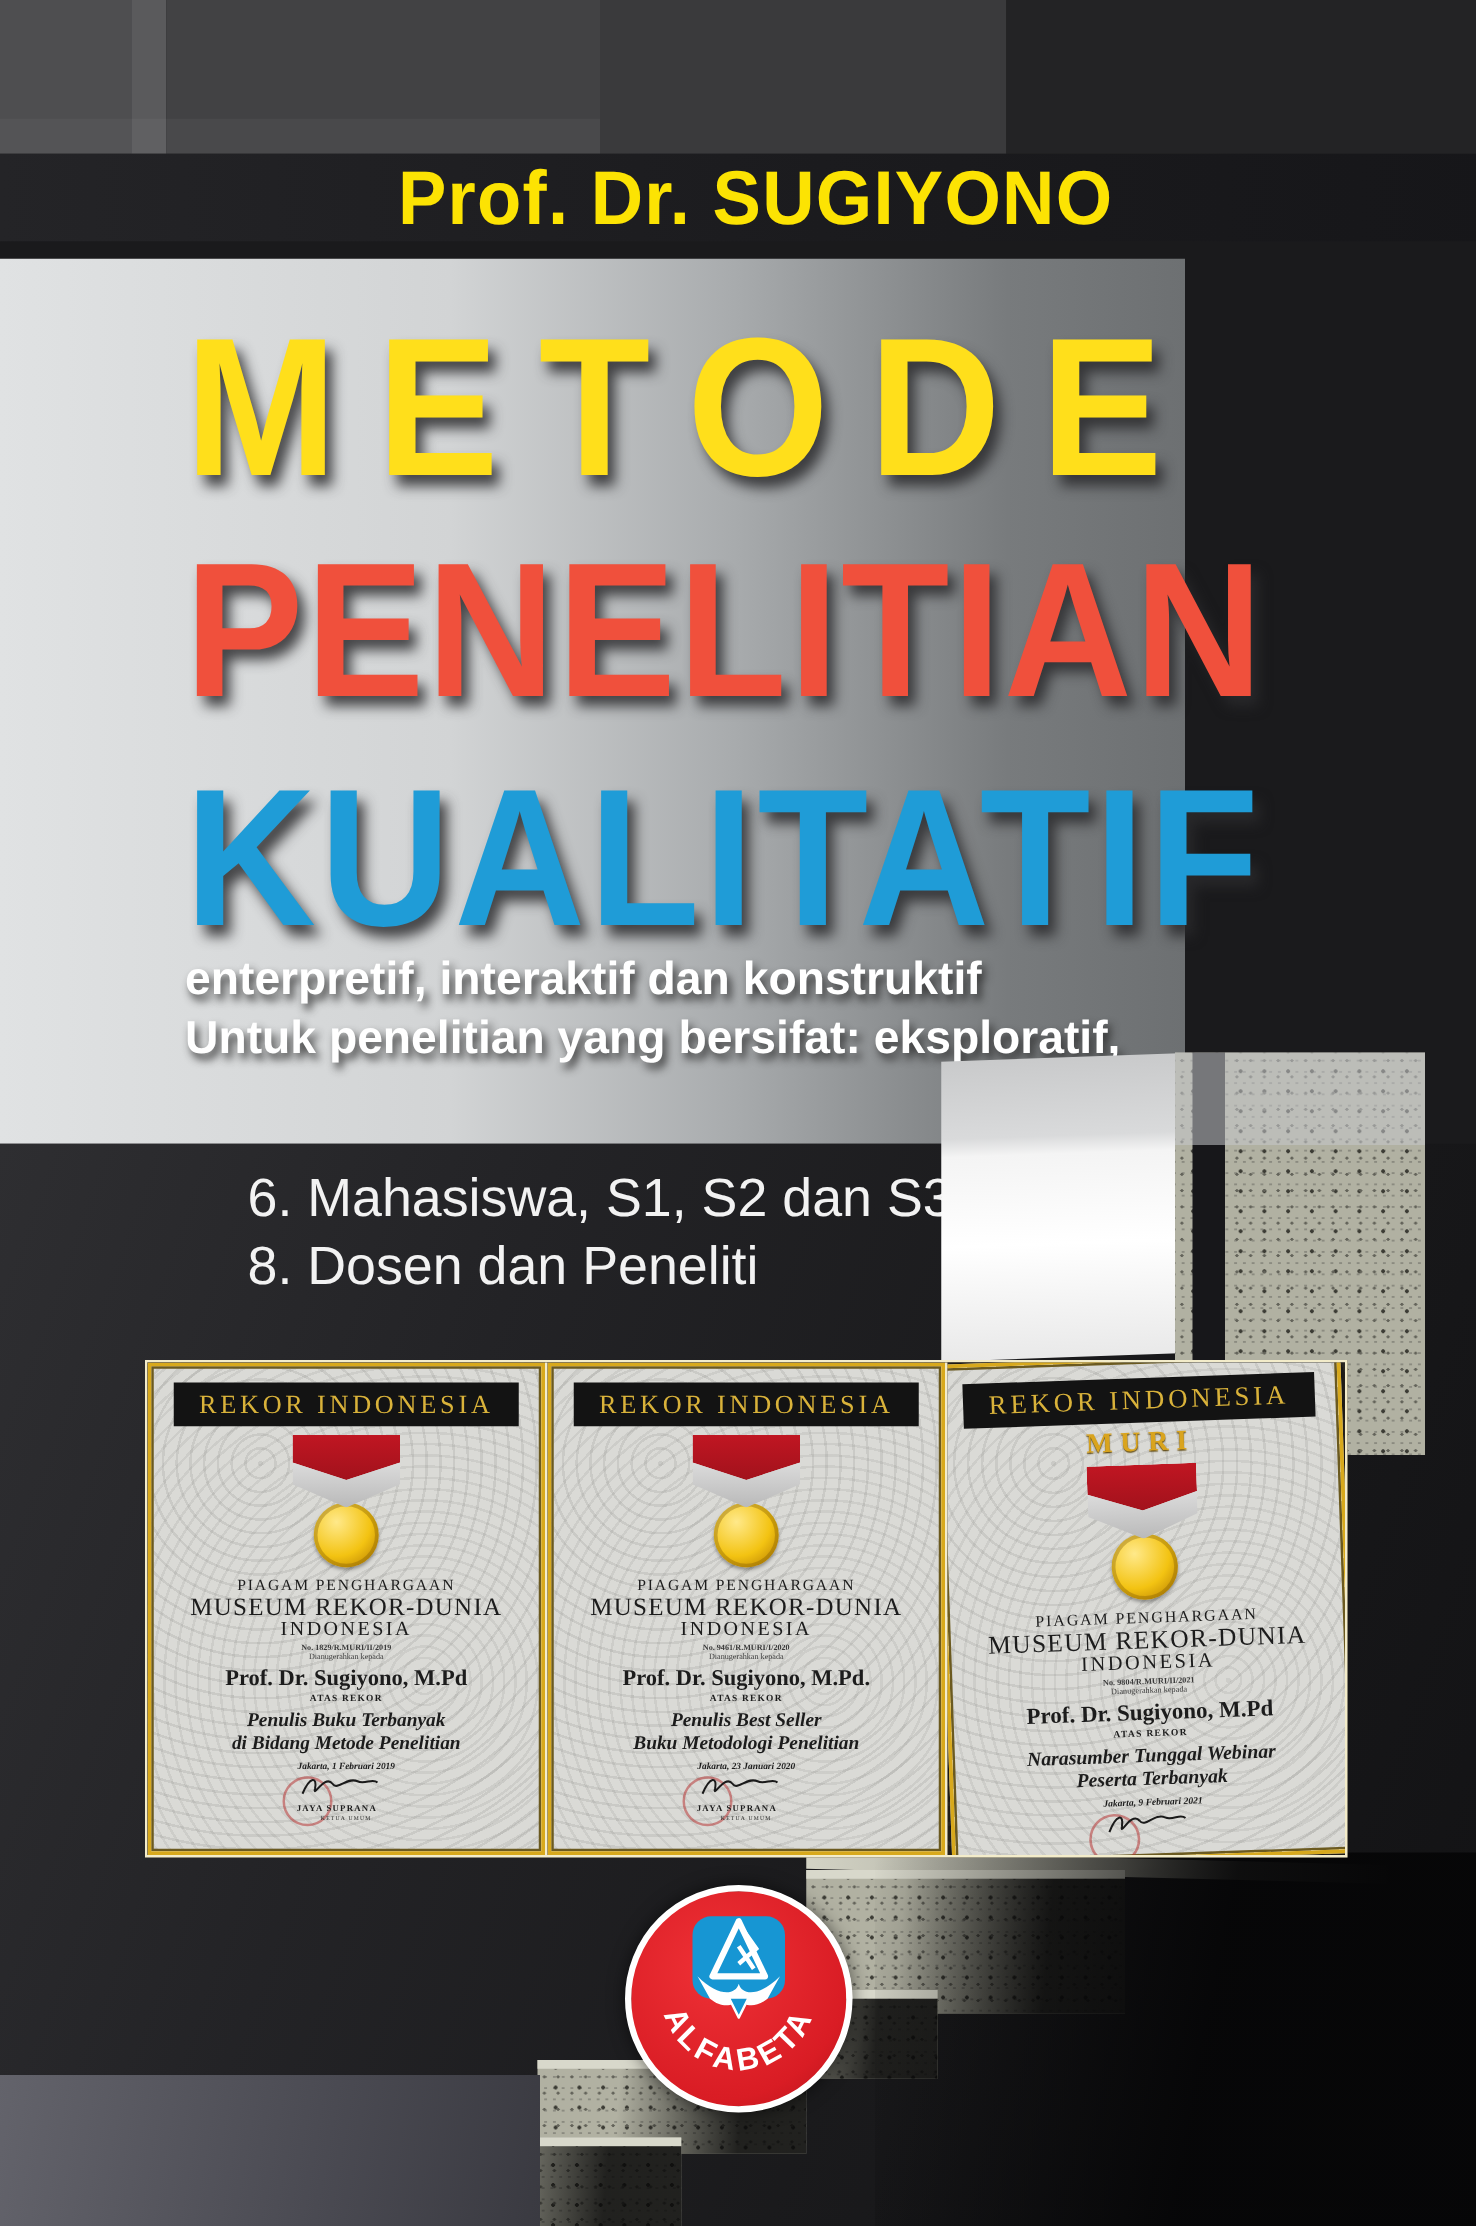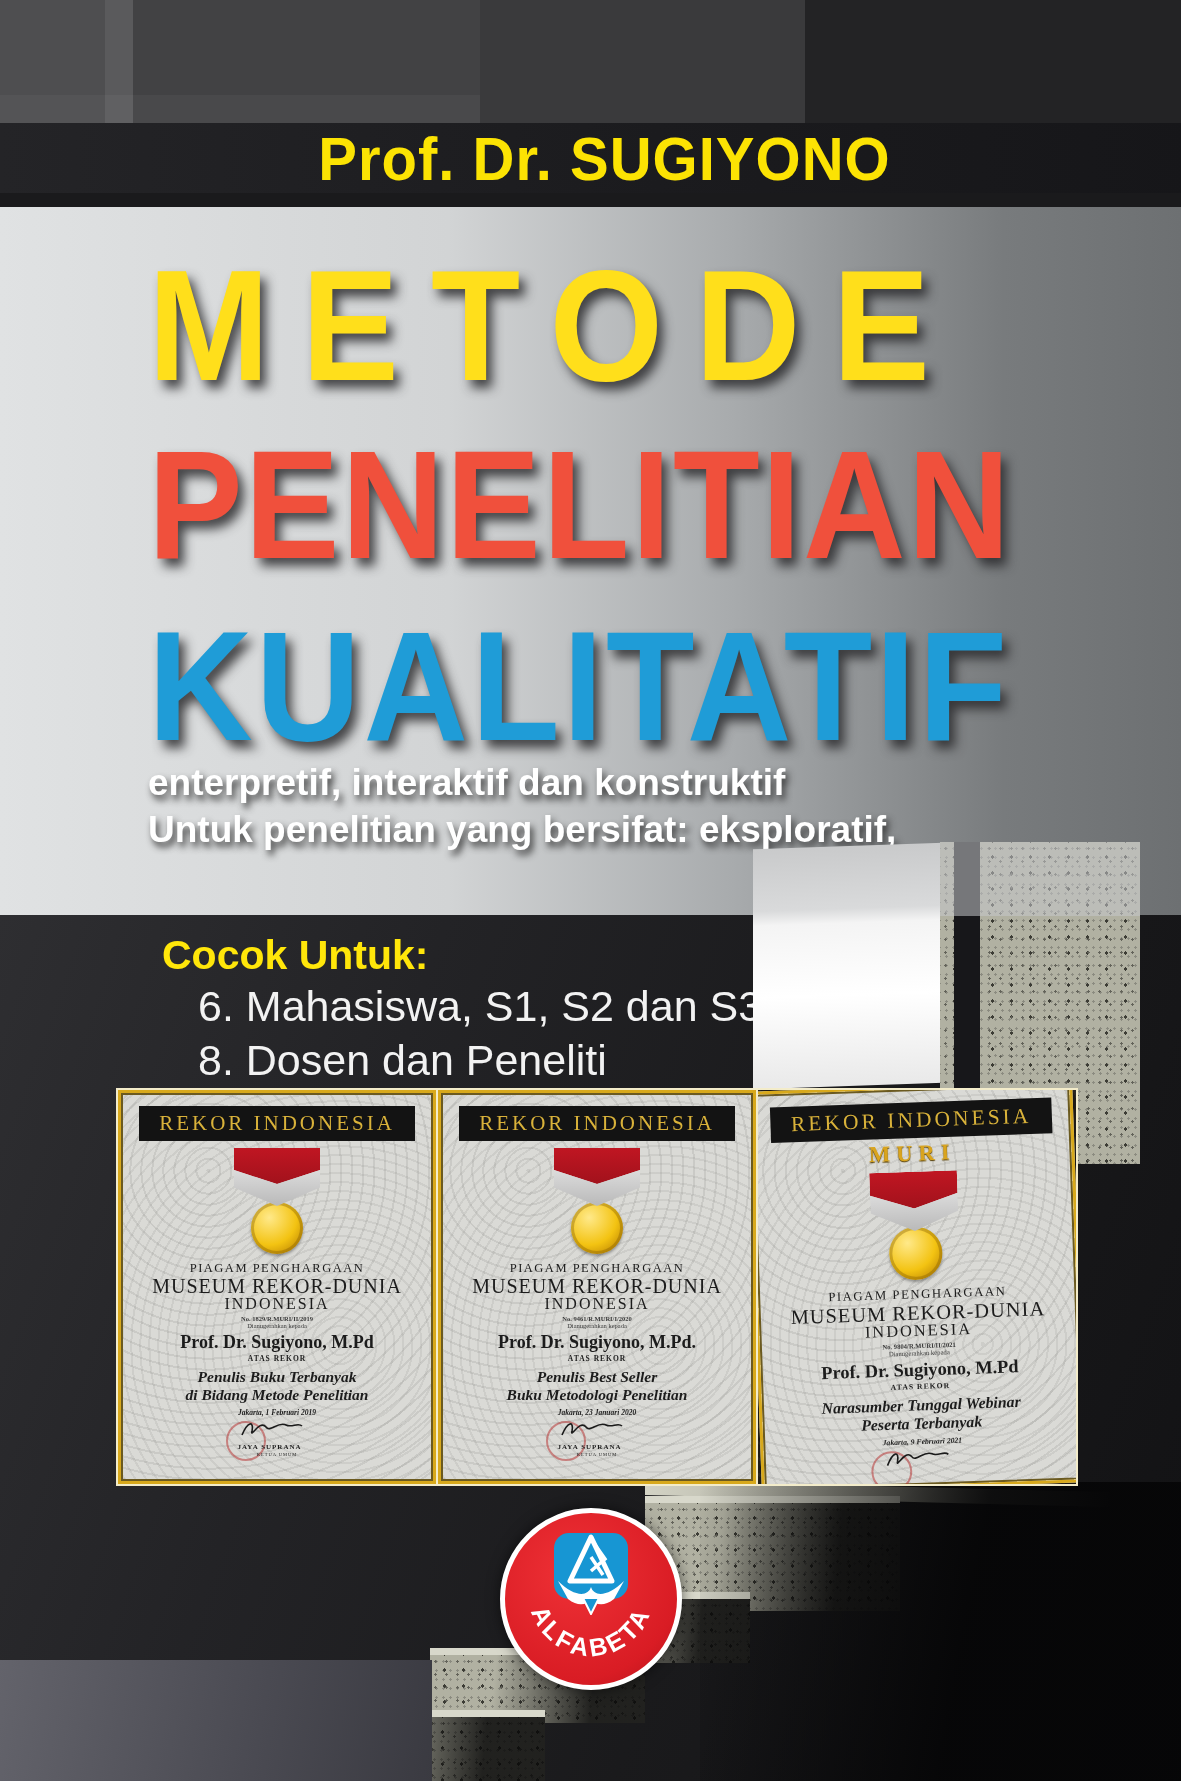--- a/index.html
+++ b/index.html
@@ -16,21 +16,21 @@
   .tb5{left:805px;width:376px;background:#232325;}
   .tbseam{position:absolute;left:0;top:95px;width:480px;height:28px;background:rgba(255,255,255,0.04);}
 
   
   .author-band{position:absolute;left:0;top:123px;width:1181px;height:70px;
     background:linear-gradient(90deg,#242427,#1b1b1e 55%,#161619);
     display:flex;align-items:center;justify-content:center;padding-left:14px;}
   .author{color:#fce303;font-weight:bold;font-size:58px;letter-spacing:1px;transform:scaleY(1.05);}
 
   
-  .silver{position:absolute;left:0;top:207px;width:1181px;height:708px;
+  .silver{position:absolute;left:0;top:207px;width:948px;height:708px;
     background:linear-gradient(90deg,#e0e2e3 0%,#d2d4d5 38%,#a8abad 62%,#787b7d 85%,#6d7072 100%);}
   .t-line{position:absolute;left:148px;font-weight:bold;line-height:1;transform:scaleY(1.08);transform-origin:left top;
     text-shadow:6px 8px 10px rgba(42,42,45,0.85);white-space:nowrap;}
   .t1{top:40px;font-size:146px;letter-spacing:32px;color:#ffdf1b;}
   .t2{top:221px;font-size:142px;letter-spacing:2px;color:#f0503c;}
   .t3{top:401px;font-size:145px;letter-spacing:3px;color:#1f9cd7;}
   .subtitle{position:absolute;left:148px;top:552px;color:#ffffff;font-weight:bold;font-size:37px;
     line-height:1.28;text-shadow:3px 5px 7px rgba(40,40,40,0.9);}
 
   
@@ -149,21 +149,20 @@
   </div>
 
   <div class="slab"></div>
   <div class="stone-col stone-tex">
     <div class="slot"></div>
     <div class="veil"></div>
   </div>
 
   <div class="dark">
     <div class="cocok">
-      <div class="cocok-head">Cocok Untuk:</div>
       <div class="cocok-item">6. Mahasiswa, S1, S2 dan S3</div>
       <div class="cocok-item">8. Dosen dan Peneliti</div>
     </div>
   </div>
 
   <div class="s-lip"></div>
   <div class="step s1 stone-tex"></div>
   <div class="step s2 stone-tex"></div>
   <div class="step s3 stone-tex"></div>
   <div class="step s4 stone-tex"></div>

